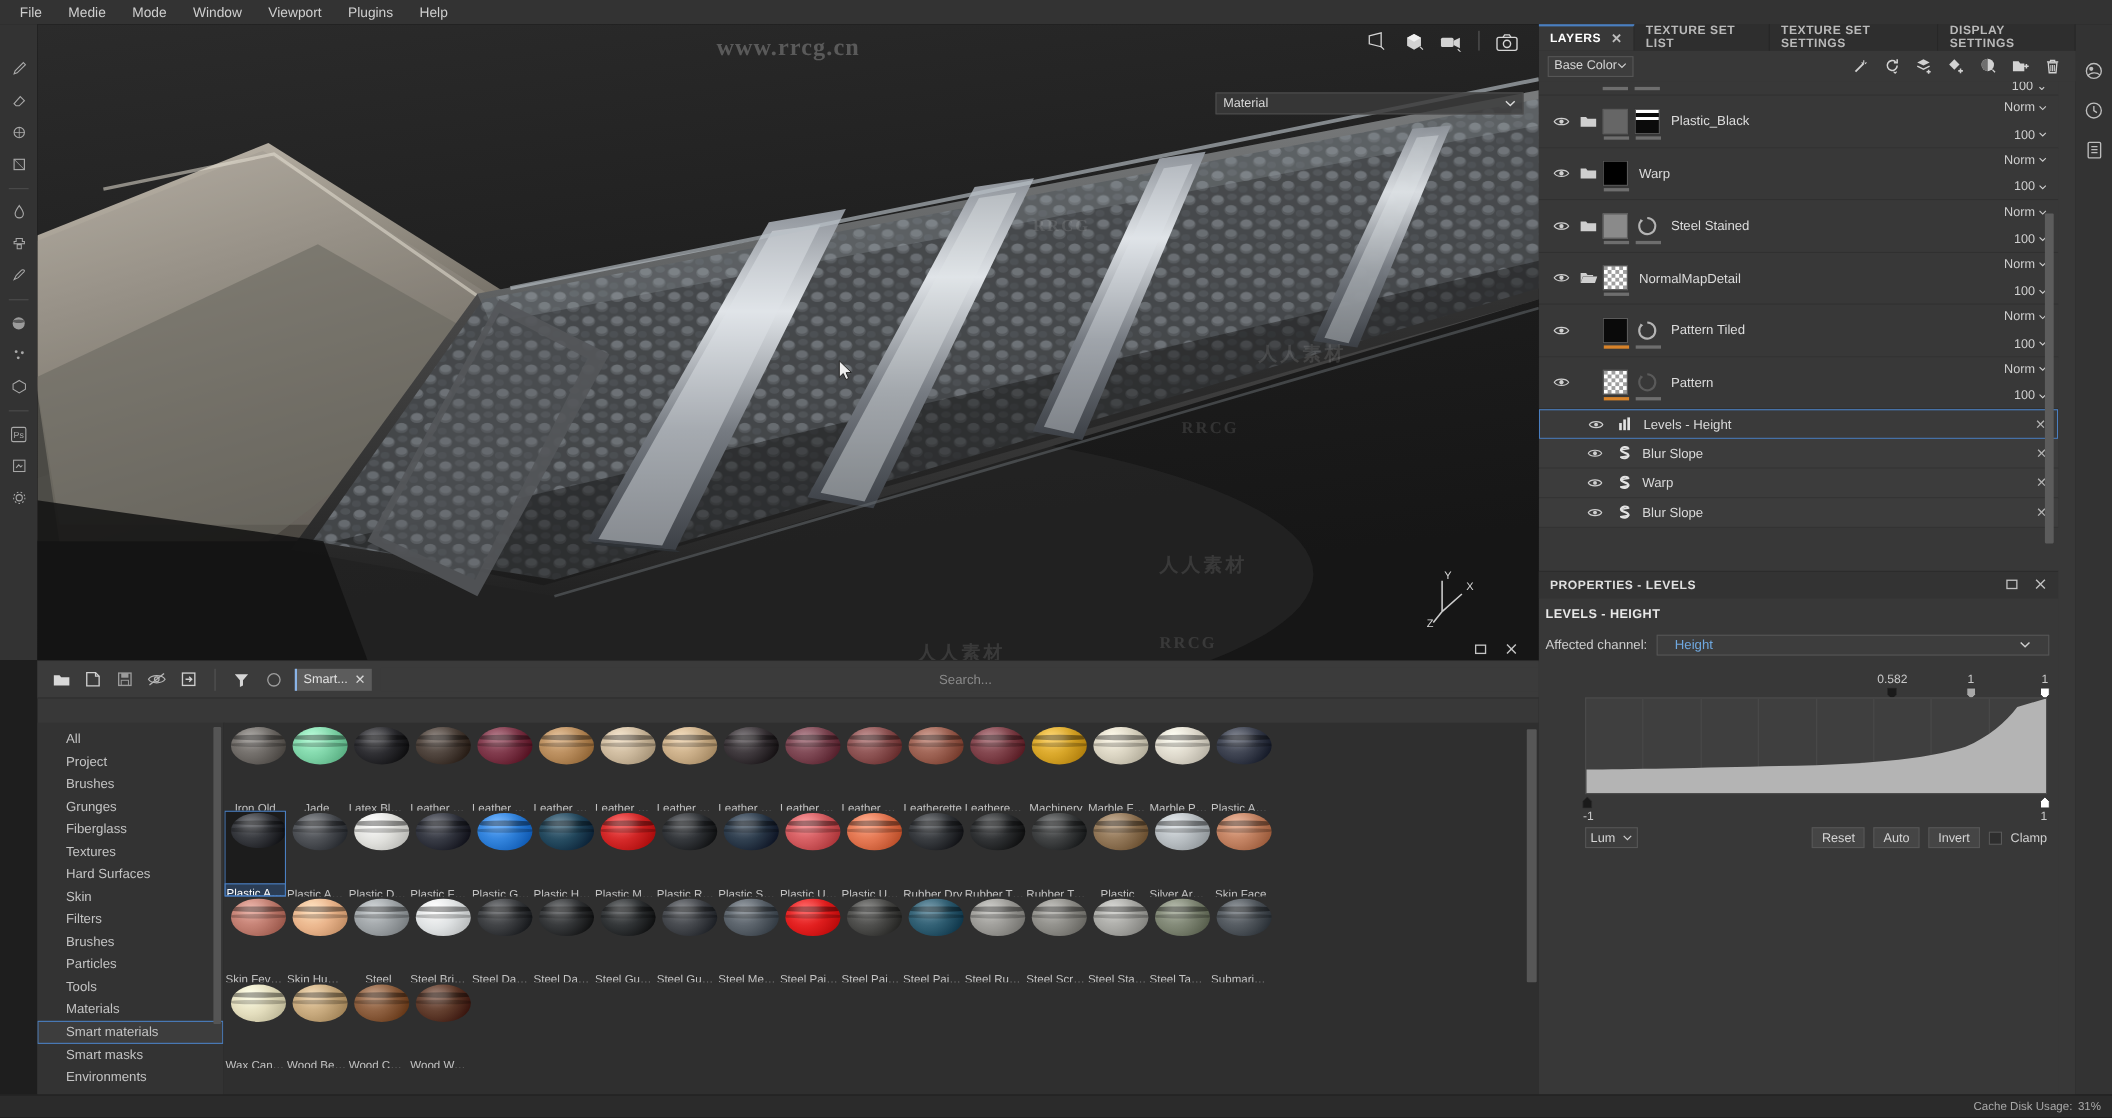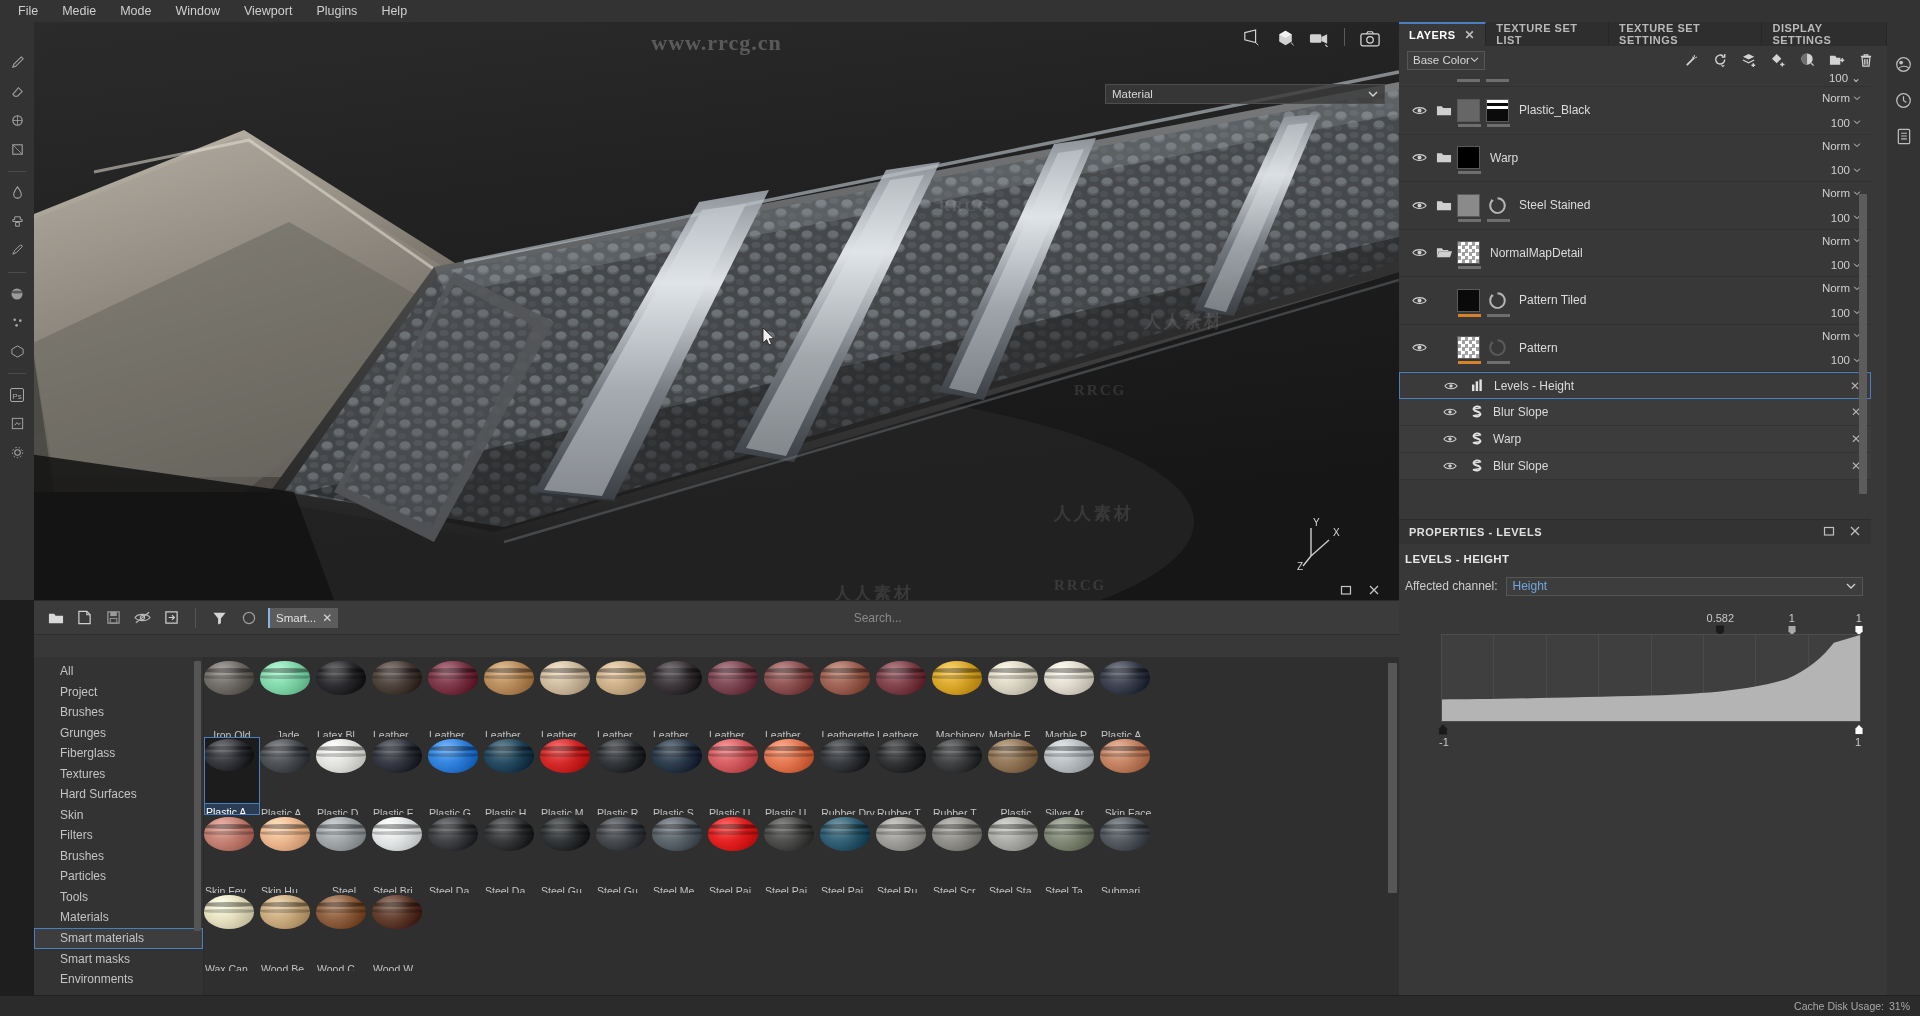--- a/index.html
+++ b/index.html
@@ -125,21 +125,21 @@
   .cat-scroll {
     position:absolute; right:2px; top:4px; width:7px; height:270px;
     background:#555; border-radius:1px;
   }
 
   .shelf-grid-wrap { flex:1; position:relative; overflow:hidden; background:#2f2f2f; }
   .grid-rows { position:absolute; left:0; top:-14px; right:14px; }
   .grid-row { display:flex; height:78px; }
   .gcell {
     width:56px; margin-right:0px; display:flex; flex-direction:column;
-    align-items:flex-start; justify-content:flex-start; cursor:default; padding-top:0px;
+    align-items:flex-end; justify-content:flex-start; cursor:default; padding-top:0px;
     flex:0 0 55.8px;
     gap:32px;
   }
   .gsphere {
     width:50px; height:50px; border-radius:50%; position:relative; overflow:hidden;
     margin-top:2px;
   }
   .gsphere .ring {
     position:absolute; left:-8%; width:116%; height:13%;
     border-radius:50%; background:rgba(0,0,0,0.42);
@@ -245,21 +245,21 @@
   }
   .props-head .sp { margin-left:auto; display:flex; gap:14px; color:#c6c6c6; }
   .props-sub {
     height:30px; display:flex; align-items:center; padding-left:6px;
     font-size:11.5px; font-weight:bold; letter-spacing:0.4px; color:#e8e8e8;
   }
   .props-row { display:flex; align-items:center; padding:0 8px 0 6px; height:24px; gap:8px; }
   .props-label { font-size:12px; color:#cdcdcd; }
   .props-combo {
     flex:1; height:19px; background:#3d3d3d; border:1px solid #565656;
-    display:flex; align-items:center; justify-content:space-between; padding:0 6px;
+    display:flex; align-items:center; justify-content:space-between; padding:0 16px;
     font-size:12px; color:#6fa8e0;
   }
   .hist-area { position:relative; margin:14px 10px 0 42px; }
   .hist-top-marks {
     position:relative; height:22px;
   }
   .mark-label { position:absolute; font-size:11px; color:#c9c9c9; transform:translateX(-50%); }
   .mark-handle {
     position:absolute; width:9px; height:11px; transform:translateX(-50%);
   }
@@ -1539,20 +1539,35 @@
                 <path d="M4.5 0.5 L8.5 4.5 v6 h-8 v-6z" fill="#1a1a1a" stroke="#2a2a2a" stroke-width="0.8"></path>
               </svg></div>
             <div class="bot-label" style="left: calc(0.5% - 4px);">-1</div>
             <div class="bot-handle" style="left: 99.5%; top: 0px;"><svg width="9" height="11" viewBox="0 0 9 11">
                 <path d="M4.5 0.5 L8.5 4.5 v6 h-8 v-6z" fill="#ffffff" stroke="#2a2a2a" stroke-width="0.8"></path>
               </svg></div>
             <div class="bot-label" style="left: calc(99.5% - 4px);">1</div>
           </div>
       </div>
 
+      <div class="props-footer">
+        <div class="lum-combo">
+          <span>Lum</span>
+          <svg width="9" height="6" viewBox="0 0 10 7">
+              <path d="M1 1 L5 5 L9 1" fill="none" stroke="#cfcfcf" stroke-width="1.3"></path>
+            </svg>
+        </div>
+        <div class="pf-right">
+          <div class="pbtn">Reset</div>
+          <div class="pbtn">Auto</div>
+          <div class="pbtn">Invert</div>
+          <div class="pcheck"></div>
+          <span class="pclabel">Clamp</span>
+        </div>
+      </div>
     </div>
   </div>
 
   <div class="right-rail">
     <div class="rail-ic">
       <svg width="17" height="17" viewBox="0 0 18 18">
           <circle cx="9" cy="9" r="7.2" fill="none" stroke="#bdbdbd" stroke-width="1.3"></circle>
           <circle cx="6.5" cy="7" r="2" fill="#bdbdbd"></circle>
           <path d="M3 14 C6 10 12 10 15 13" fill="none" stroke="#bdbdbd" stroke-width="1.2"></path>
         </svg>

